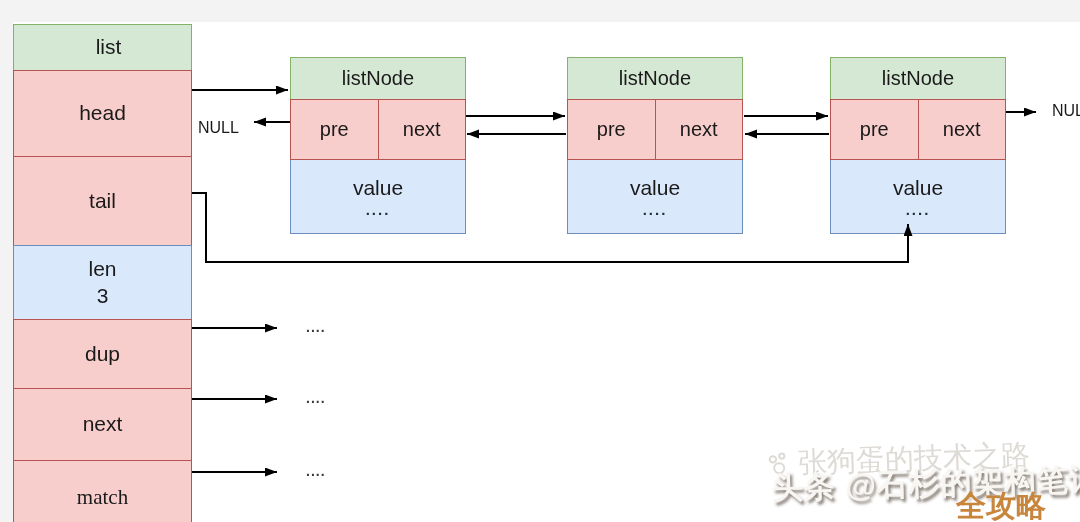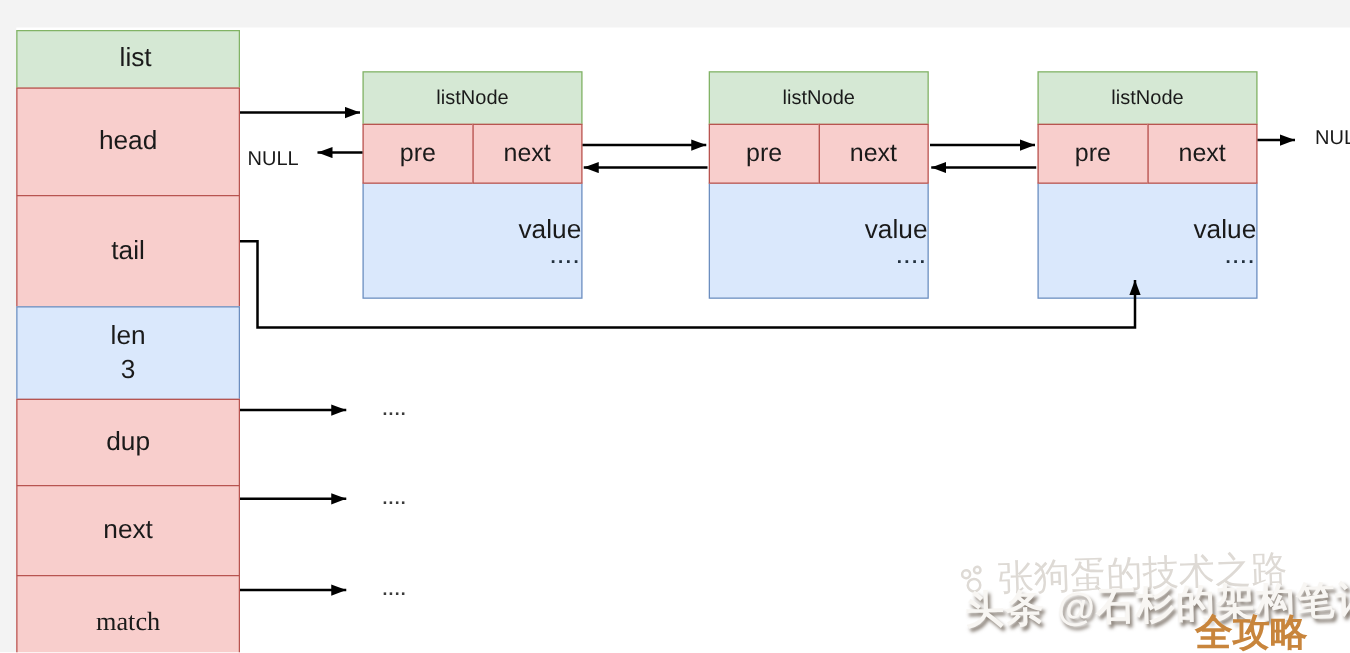--- a/index.html
+++ b/index.html
@@ -18,31 +18,31 @@
     align-items:center;justify-content:center;font-size:21px;line-height:1.25;
   }
   .green{background:#d5e8d4;border-color:#82b366;}
   .pink{background:#f8cecc;border-color:#b85450;}
   .blue{background:#dae8fc;border-color:#6c8ebf;}
 
   
   .node{position:absolute;top:57px;width:176px;}
   .node-title{
     box-sizing:border-box;height:43px;border:1px solid #82b366;background:#d5e8d4;
-    display:flex;align-items:center;justify-content:center;font-size:16px;
+    display:flex;align-items:center;justify-content:center;font-size:20px;
   }
-  .node-row{display:flex;height:48px;margin-top:-1px;}
+  .node-row{display:flex;height:61px;margin-top:-1px;}
   .node-row .half{
     flex:1;box-sizing:border-box;border:1px solid #b85450;background:#f8cecc;
     display:flex;align-items:center;justify-content:center;font-size:20px;
   }
   .node-row .half + .half{margin-left:-1px;}
   .node-value{
-    box-sizing:border-box;height:93px;margin-top:-1px;border:1px solid #6c8ebf;
-    background:#dae8fc;display:flex;flex-direction:column;align-items:flex-end;
+    box-sizing:border-box;height:75px;margin-top:-1px;border:1px solid #6c8ebf;
+    background:#dae8fc;display:flex;flex-direction:column;align-items:center;
     justify-content:center;font-size:21px;
   }
   .node-value .dots{font-size:15px;font-weight:bold;letter-spacing:2px;margin-top:1px;color:#22303e;}
 
   .arrows{position:absolute;left:0;top:0;pointer-events:none;}
 
   .floating-label{position:absolute;font-size:16px;color:#1a1a1a;white-space:nowrap;}
   .ptr-dots{
     position:absolute;font-size:14px;font-weight:bold;letter-spacing:1px;
     color:#3a3a3a;white-space:nowrap;

